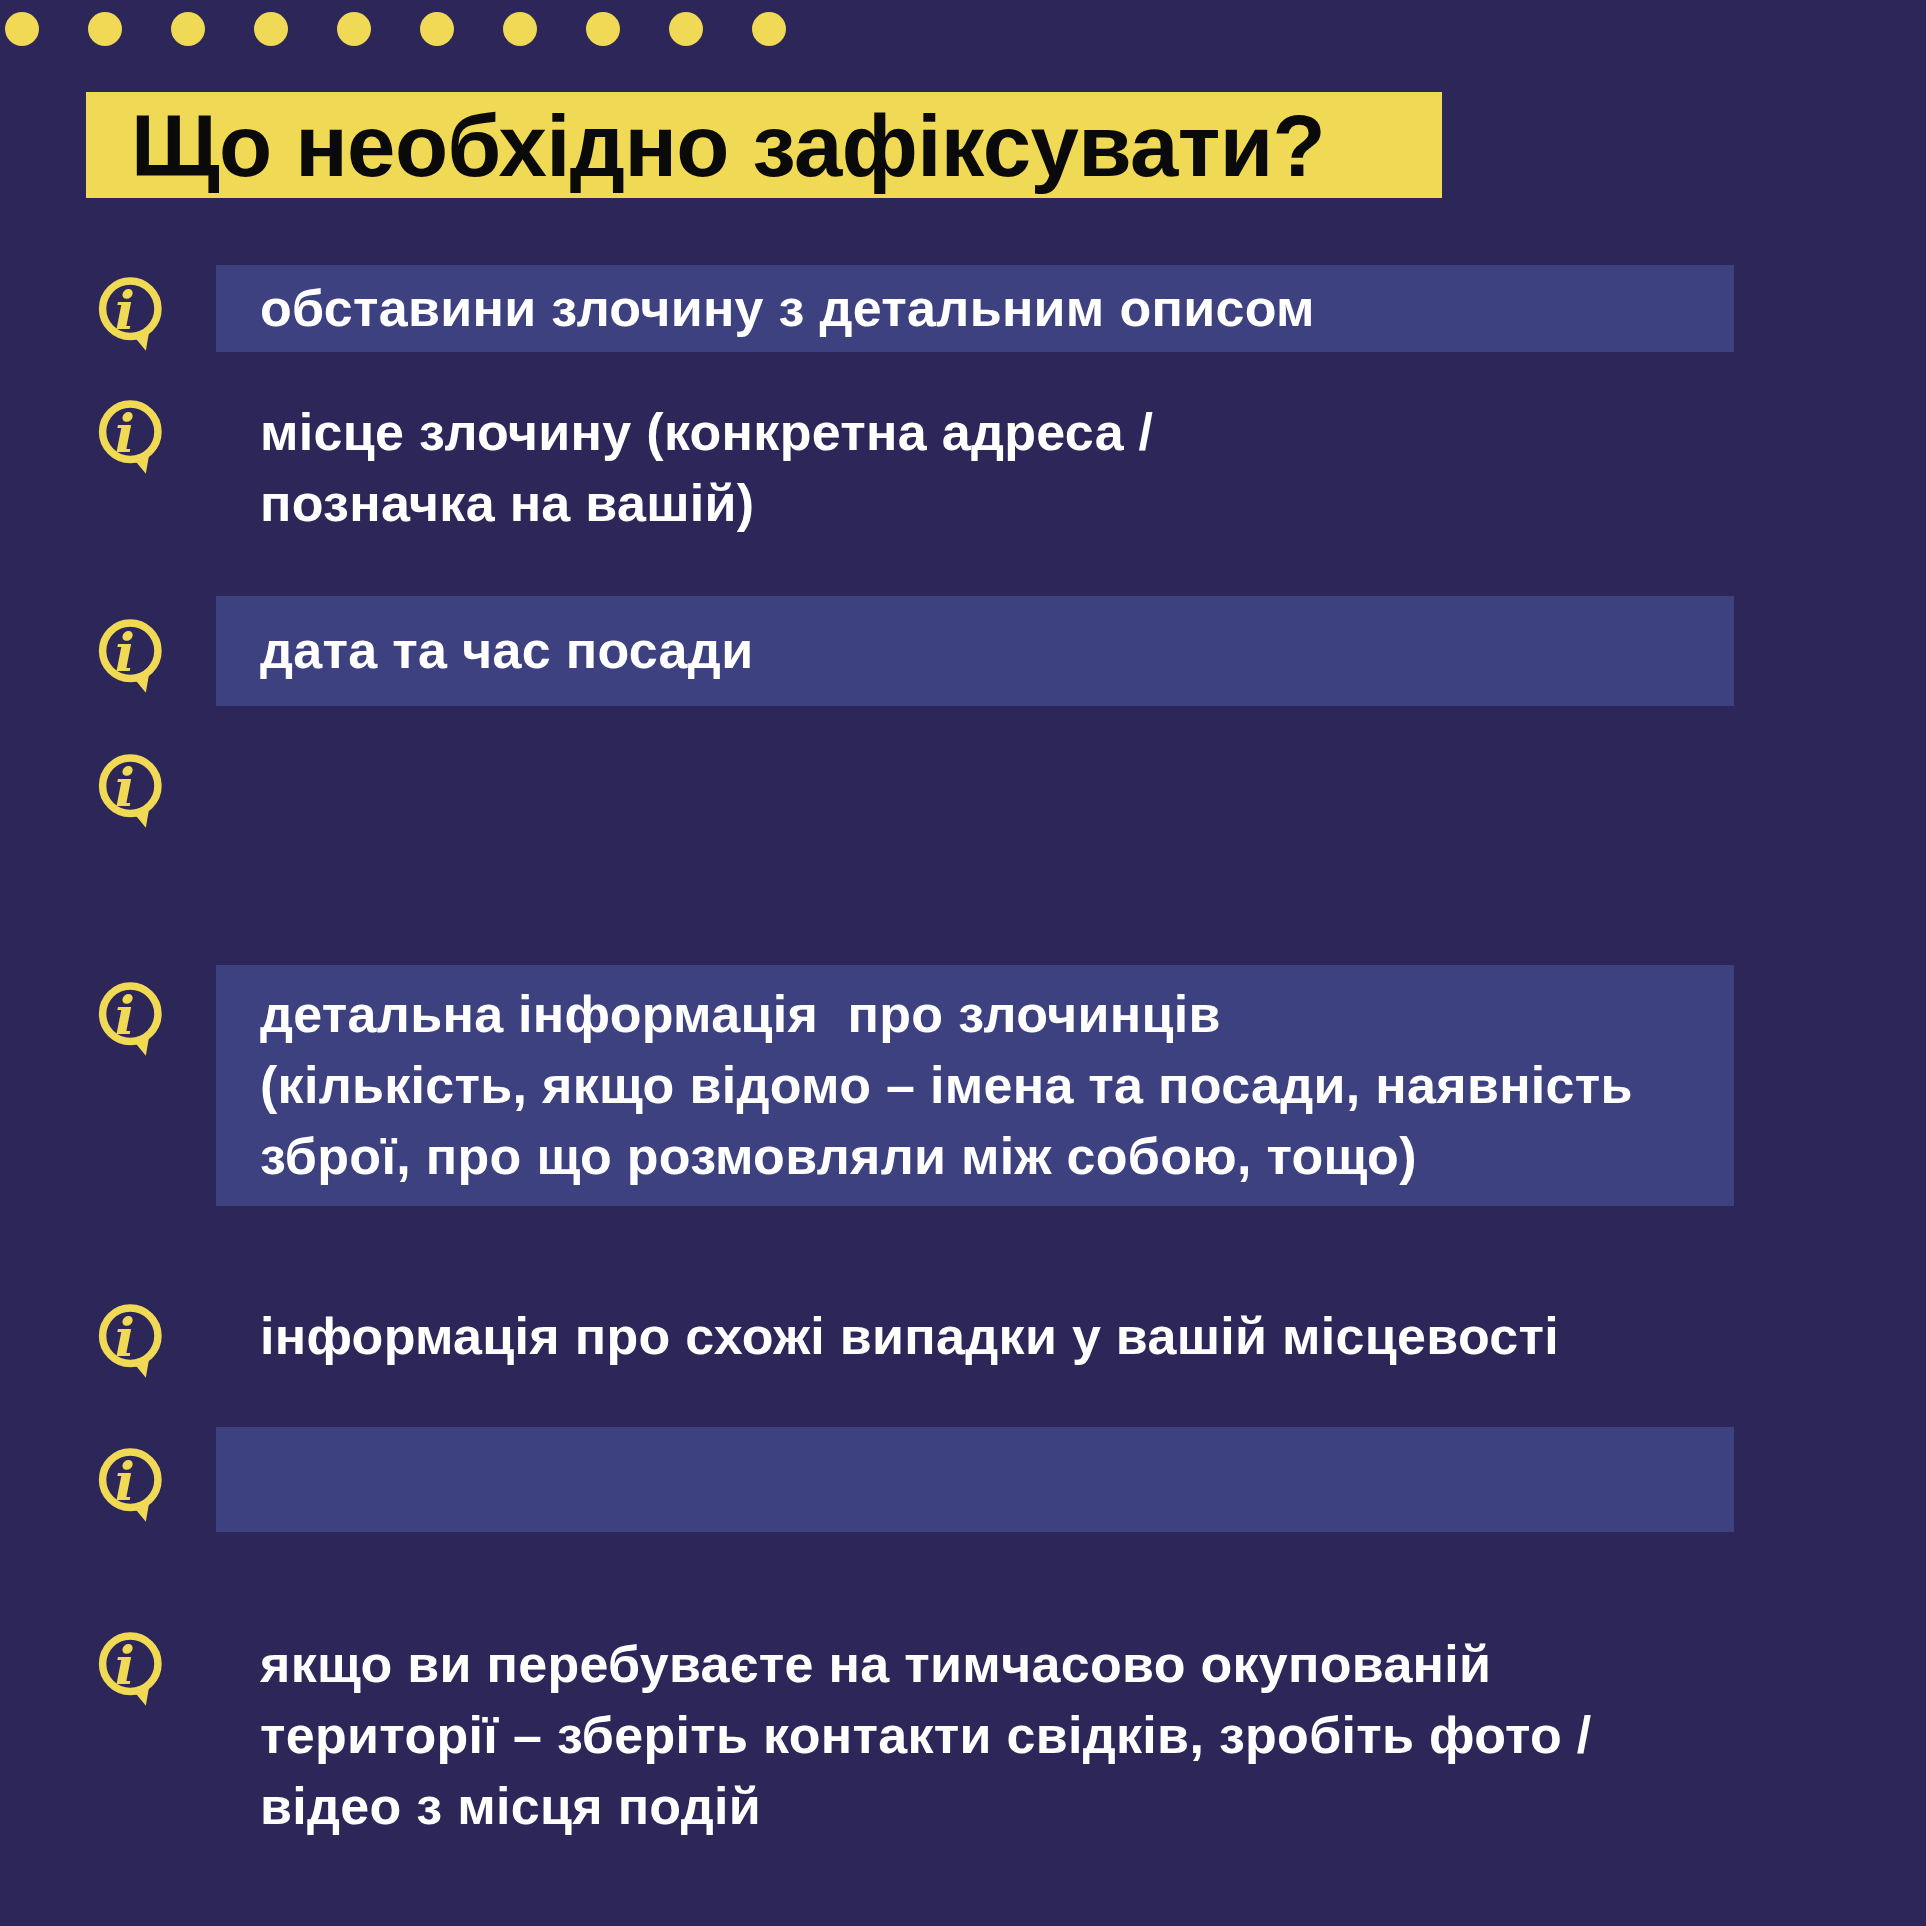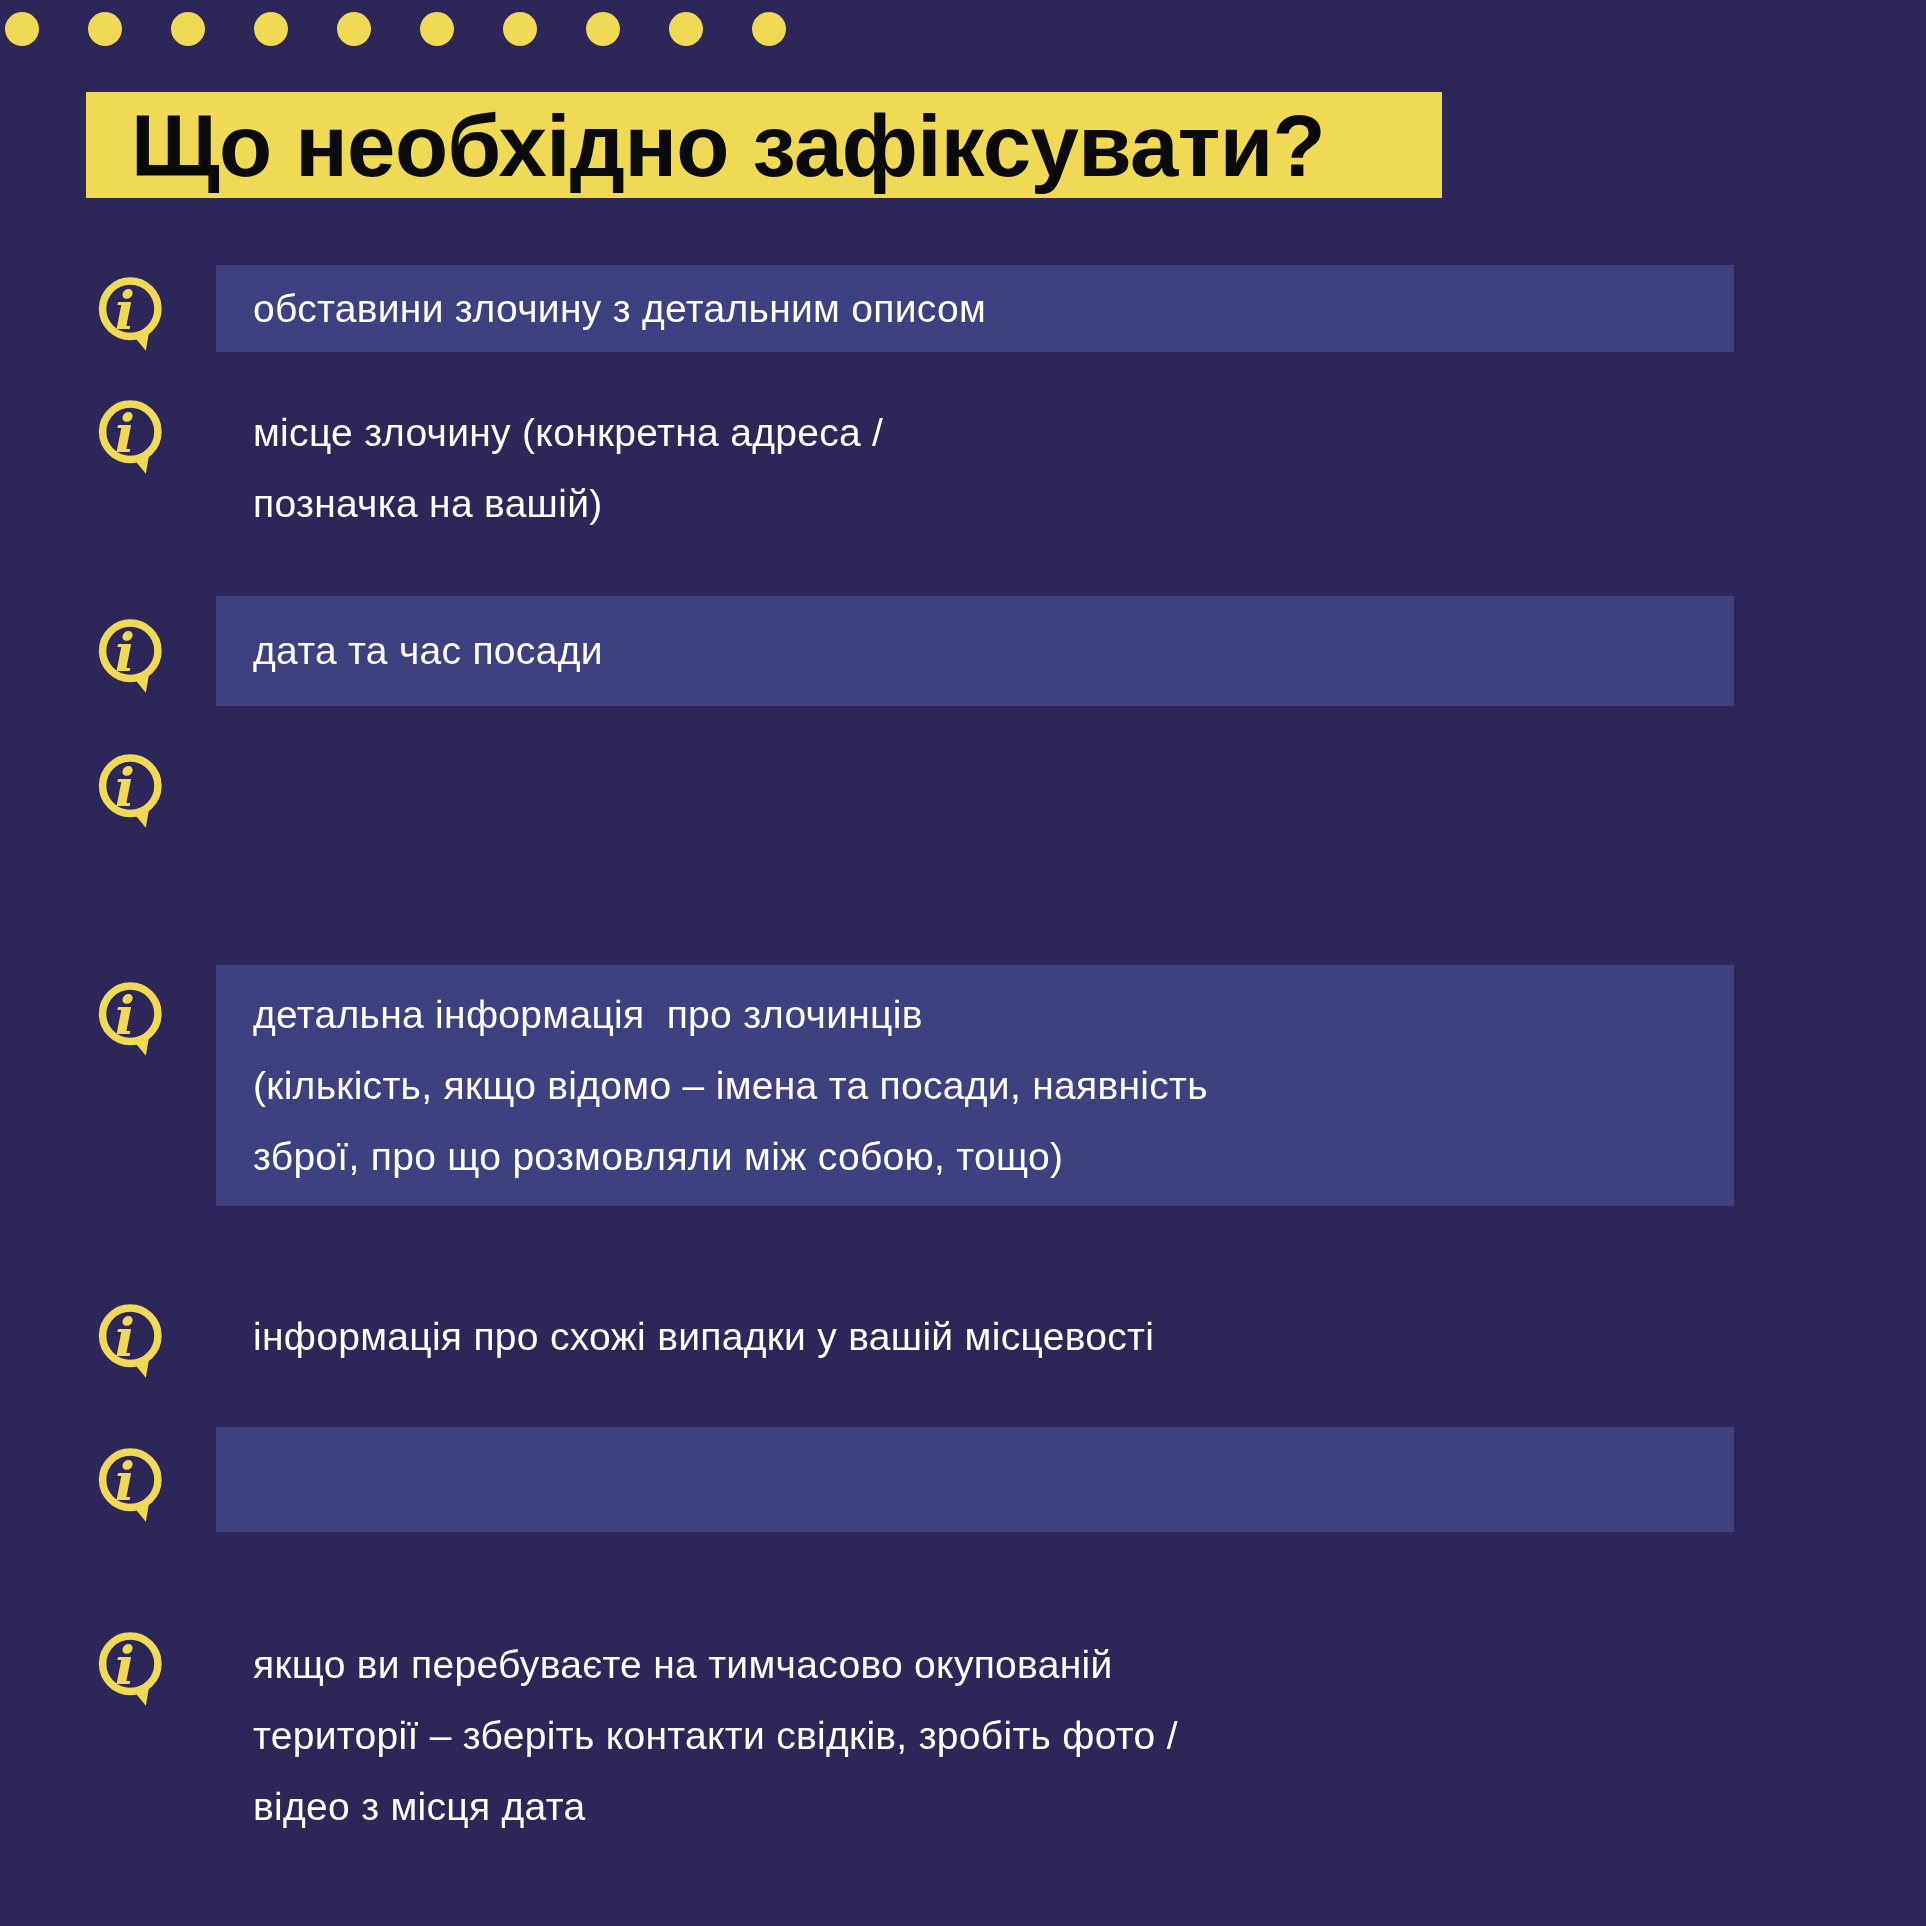--- a/index.html
+++ b/index.html
@@ -32,22 +32,22 @@
     font-weight:700;
     letter-spacing:-0.6px;
     color:var(--title-ink,#0a0a0a);
   }
   
   .bar{
     position:absolute;left:216px;width:1518px;
     background:var(--bar,#3d4180);
   }
   .item-text{
-    position:absolute;left:253px;width:1474px;
-    font-size:39px;line-height:71px;font-weight:400;
+    position:absolute;left:260px;width:1474px;
+    font-size:52px;line-height:71px;font-weight:700;
     color:var(--ink,#ffffff);
     white-space:pre-wrap;
     letter-spacing:0.3px;
   }
   .info-icon{
     position:absolute;left:97px;width:70px;height:75px;
   }
 </style>
 </head>
 <body>
@@ -136,16 +136,16 @@
   <div class="item-text" style="top:273px;">обставини злочину з детальним описом</div>
   <div class="item-text" style="top:397px;">місце злочину (конкретна адреса /
 позначка на вашій)</div>
   <div class="item-text" style="top:615px;">дата та час посади</div>
   <div class="item-text" style="top:979px;">детальна інформація  про злочинців
 (кількість, якщо відомо – імена та посади, наявність
 зброї, про що розмовляли між собою, тощо)</div>
   <div class="item-text" style="top:1301px;">інформація про схожі випадки у вашій місцевості</div>
   <div class="item-text" style="top:1629px;">якщо ви перебуваєте на тимчасово окупованій
 території – зберіть контакти свідків, зробіть фото /
-відео з місця дата</div>
+відео з місця подій</div>
 
 </div>
 
 
 </body></html>

